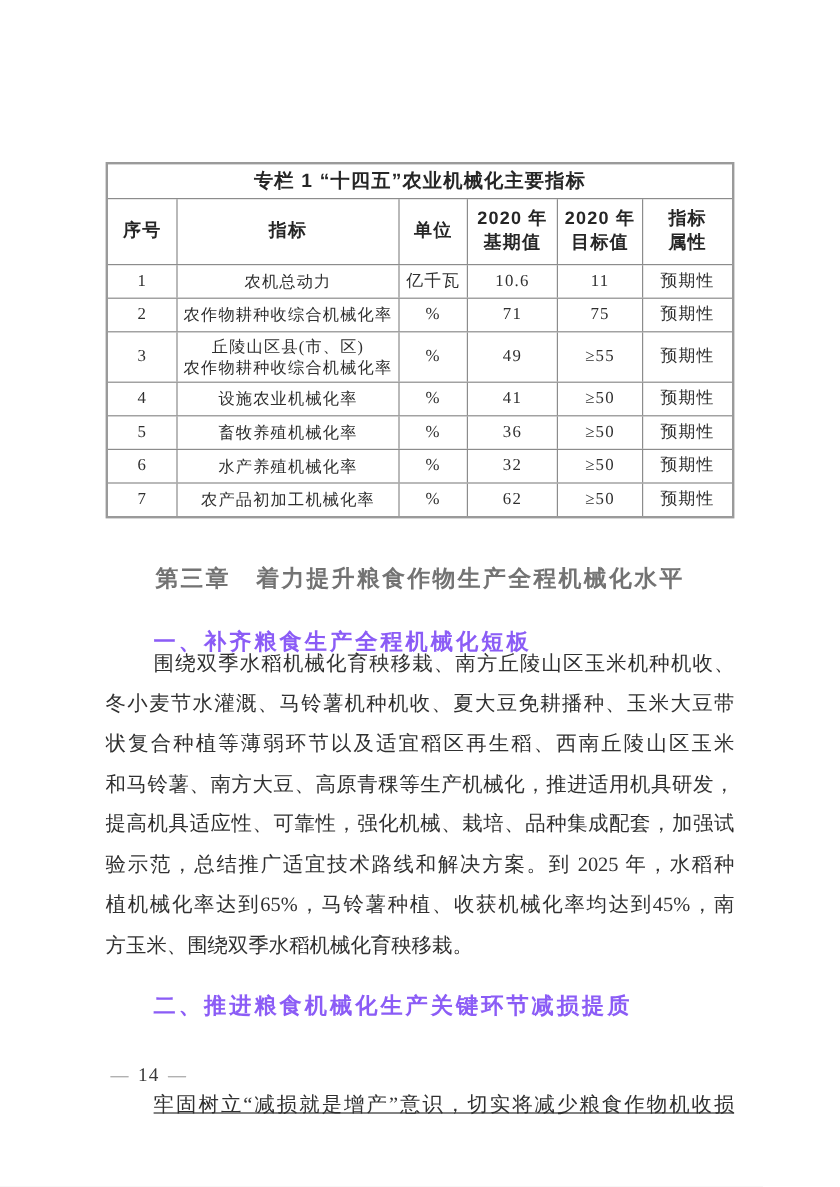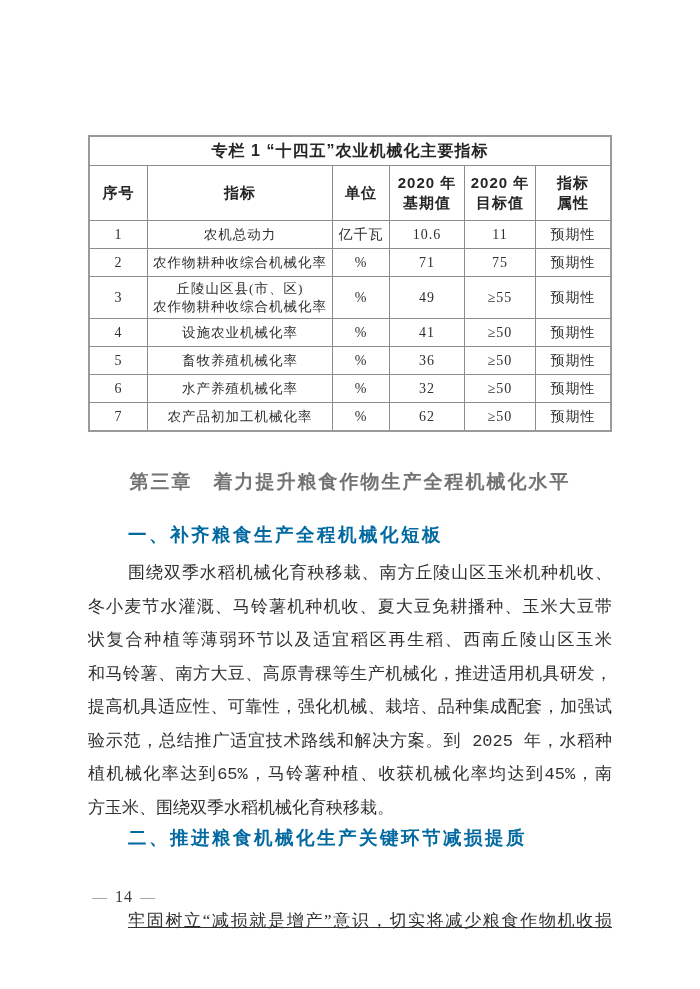--- a/index.html
+++ b/index.html
@@ -56,28 +56,28 @@
   .chapter-title{
     position:absolute;left:0;top:453px;width:524px;
     text-align:center;
     font-family:"Liberation Sans","DejaVu Sans",sans-serif;
     font-weight:bold;font-size:19px;letter-spacing:2px;color:#737373;
   }
   .sub-heading{
     position:absolute;left:0;width:524px;
     padding-left:40px;box-sizing:border-box;
     font-family:"Liberation Sans","DejaVu Sans",sans-serif;
-    font-weight:bold;font-size:18.5px;letter-spacing:2.5px;color:#0369a1;
+    font-weight:bold;font-size:18.5px;letter-spacing:2.5px;color:#8b5cf6;
   }
   .sub1{top:506px;}
   .sub2{top:809px;}
 
   
   .para{position:absolute;left:0;width:524px;font-size:17px;color:#303030;}
-  .para1{top:541px;font-family:Liberation Mono, monospace;}
+  .para1{top:520px;}
   .para2{top:888px;text-decoration:underline;}
   .b-line{
     height:33.5px;line-height:33.5px;
     text-align:justify;text-align-last:justify;
     overflow:hidden;white-space:nowrap;
   }
   .b-line.first{text-indent:40px;}
   .b-line.last{text-align-last:left;}
 
   

